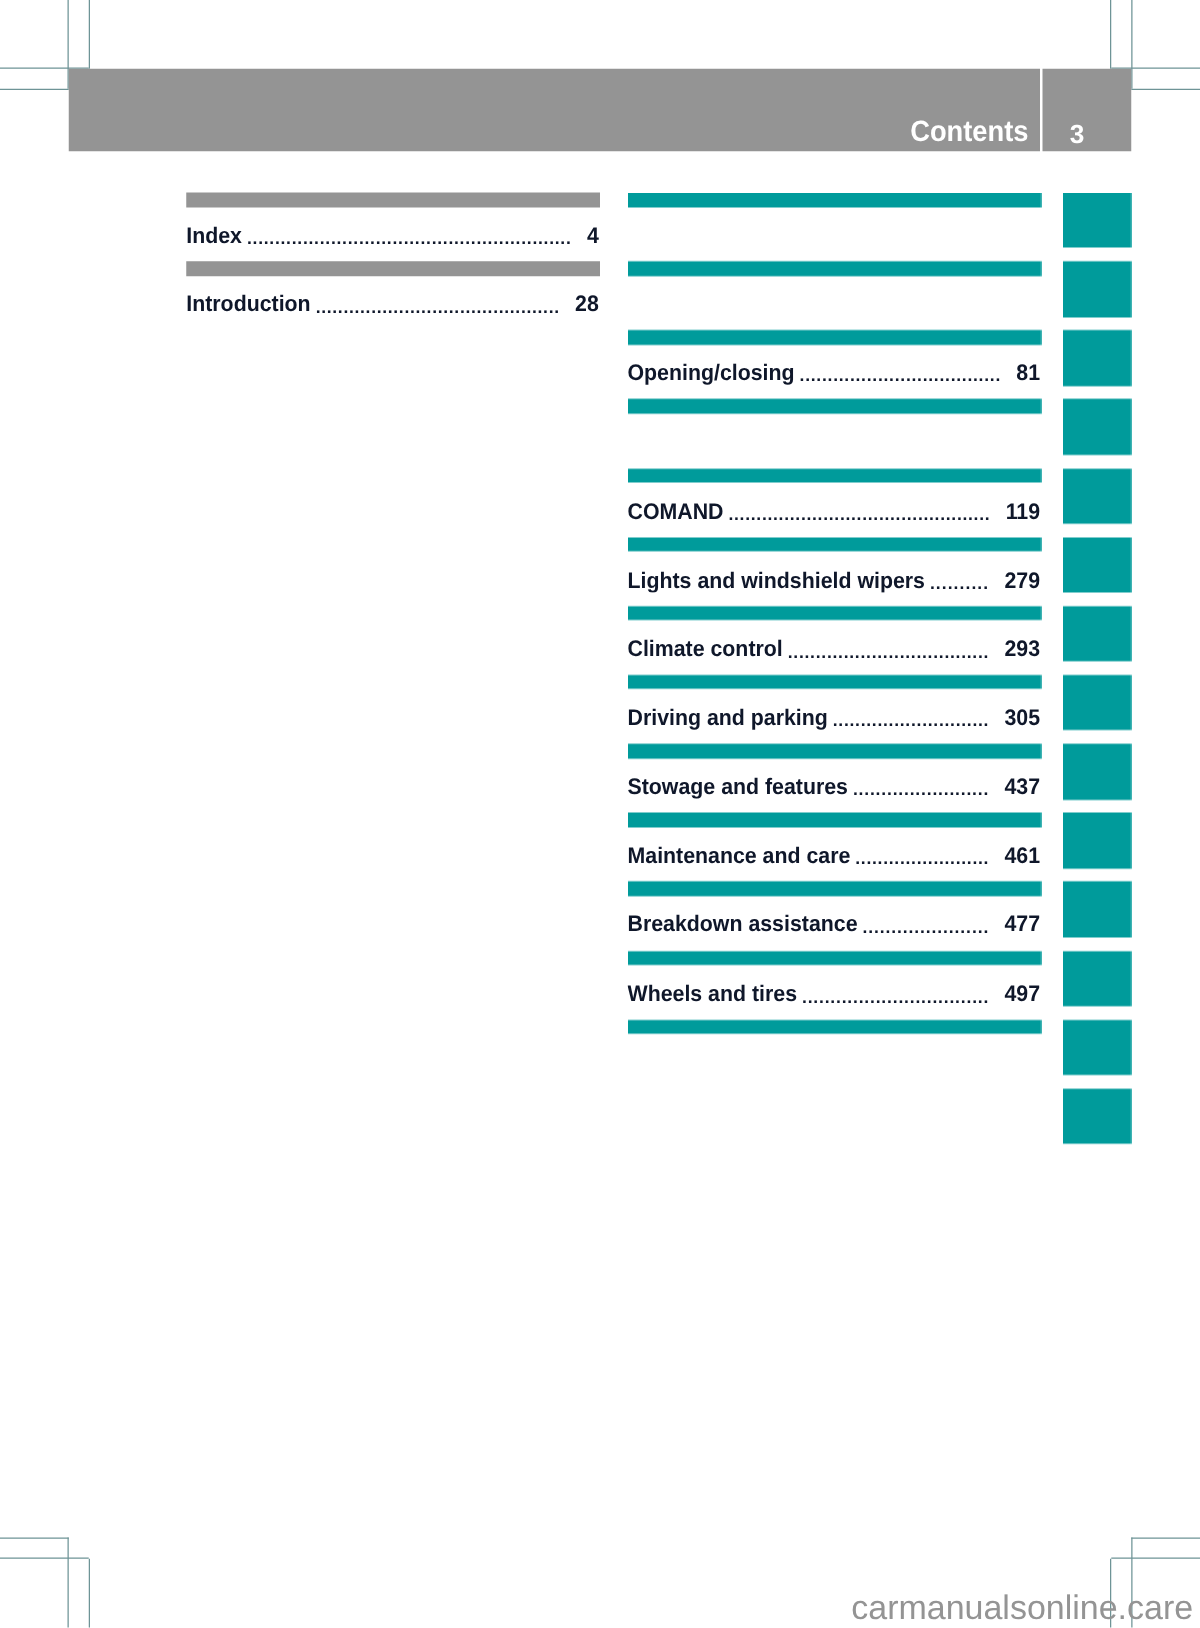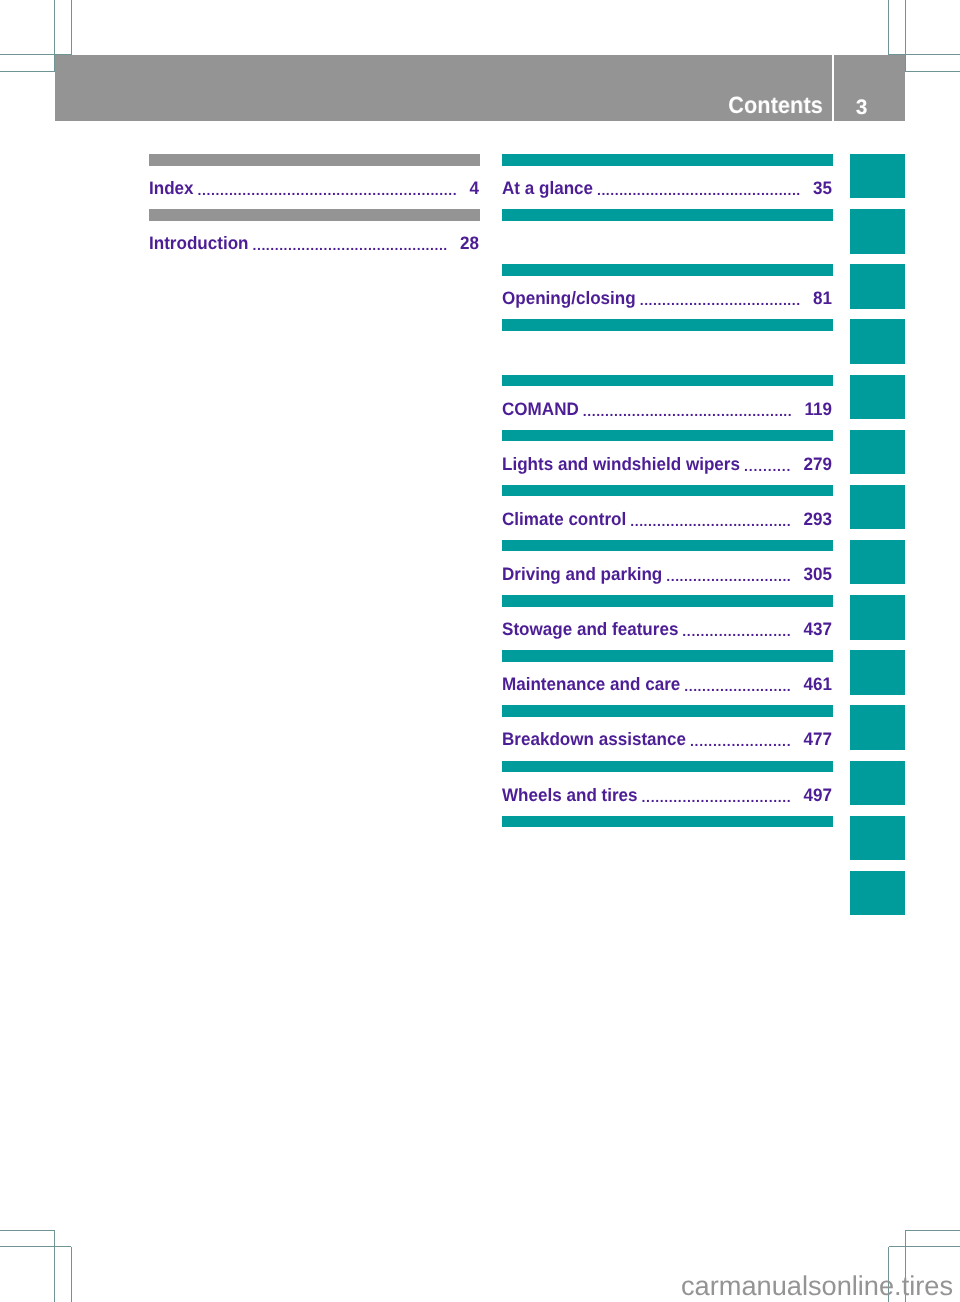--- a/index.html
+++ b/index.html
@@ -30,21 +30,21 @@
   .col{position:absolute;top:154px;}
   #col-left{left:149px;width:331px;}
   #col-right{left:502px;width:331px;}
 
   .toc-row{position:relative;height:55.15px;}
   .rule{position:absolute;left:0;top:0;width:100%;height:11.5px;}
   #col-left .rule{background:#949494;}
   #col-right .rule{background:#009b9b;}
 
   .entry{position:absolute;left:0;right:0;top:24px;height:20px;will-change:transform;
-         font-weight:bold;font-size:18px;line-height:20px;color:#4c1d95;
+         font-weight:bold;font-size:18px;line-height:20px;color:#0f172a;
          white-space:nowrap;}
   .entry-label{position:absolute;left:0;bottom:0;
                transform:scaleX(0.948);transform-origin:0 100%;
                line-height:20px;display:inline-block;}
   .leader{position:absolute;bottom:0;height:20px;overflow:hidden;}
   .leader i{position:absolute;left:0;bottom:1.4px;font-style:normal;
             font-size:14px;display:block;white-space:nowrap;
             line-height:14px;}
   .entry-page{position:absolute;right:1px;bottom:0;
               transform:scaleX(0.948);transform-origin:100% 100%;
@@ -111,27 +111,20 @@
             <i style="letter-spacing: 0.548011px;">............................................</i>
           </span>
           <span class="entry-page">28</span>
         </div>
       </div>
     </div>
 
   <div id="col-right" class="col">
       <div class="toc-row">
         <div class="rule" style="background: rgb(0, 155, 155);"></div>
-        <div class="entry">
-          <span class="entry-label">At a glance</span>
-          <span class="leader" style="left: 95.008px; width: 203.832px;">
-            <i style="letter-spacing: 0.540505px;">..............................................</i>
-          </span>
-          <span class="entry-page">35</span>
-        </div>
       </div>
       <div class="toc-row">
         <div class="rule" style="background: rgb(0, 155, 155);"></div>
       </div>
       <div class="toc-row">
         <div class="rule" style="background: rgb(0, 155, 155);"></div>
         <div class="entry">
           <span class="entry-label">Opening/closing</span>
           <span class="leader" style="left: 137.668px; width: 161.172px;">
             <i style="letter-spacing: 0.586375px;">....................................</i>
@@ -237,15 +230,15 @@
       <div class="tab" style="background: rgb(0, 155, 155);"></div>
       <div class="tab" style="background: rgb(0, 155, 155);"></div>
       <div class="tab" style="background: rgb(0, 155, 155);"></div>
       <div class="tab" style="background: rgb(0, 155, 155);"></div>
       <div class="tab" style="background: rgb(0, 155, 155);"></div>
       <div class="tab" style="background: rgb(0, 155, 155);"></div>
       <div class="tab" style="background: rgb(0, 155, 155);"></div>
       <div class="tab" style="background: rgb(0, 155, 155);"></div>
     </div>
 
-  <div id="watermark">carmanualsonline.tires</div>
+  <div id="watermark">carmanualsonline.care</div>
 
 </div>
 
 </body></html>

